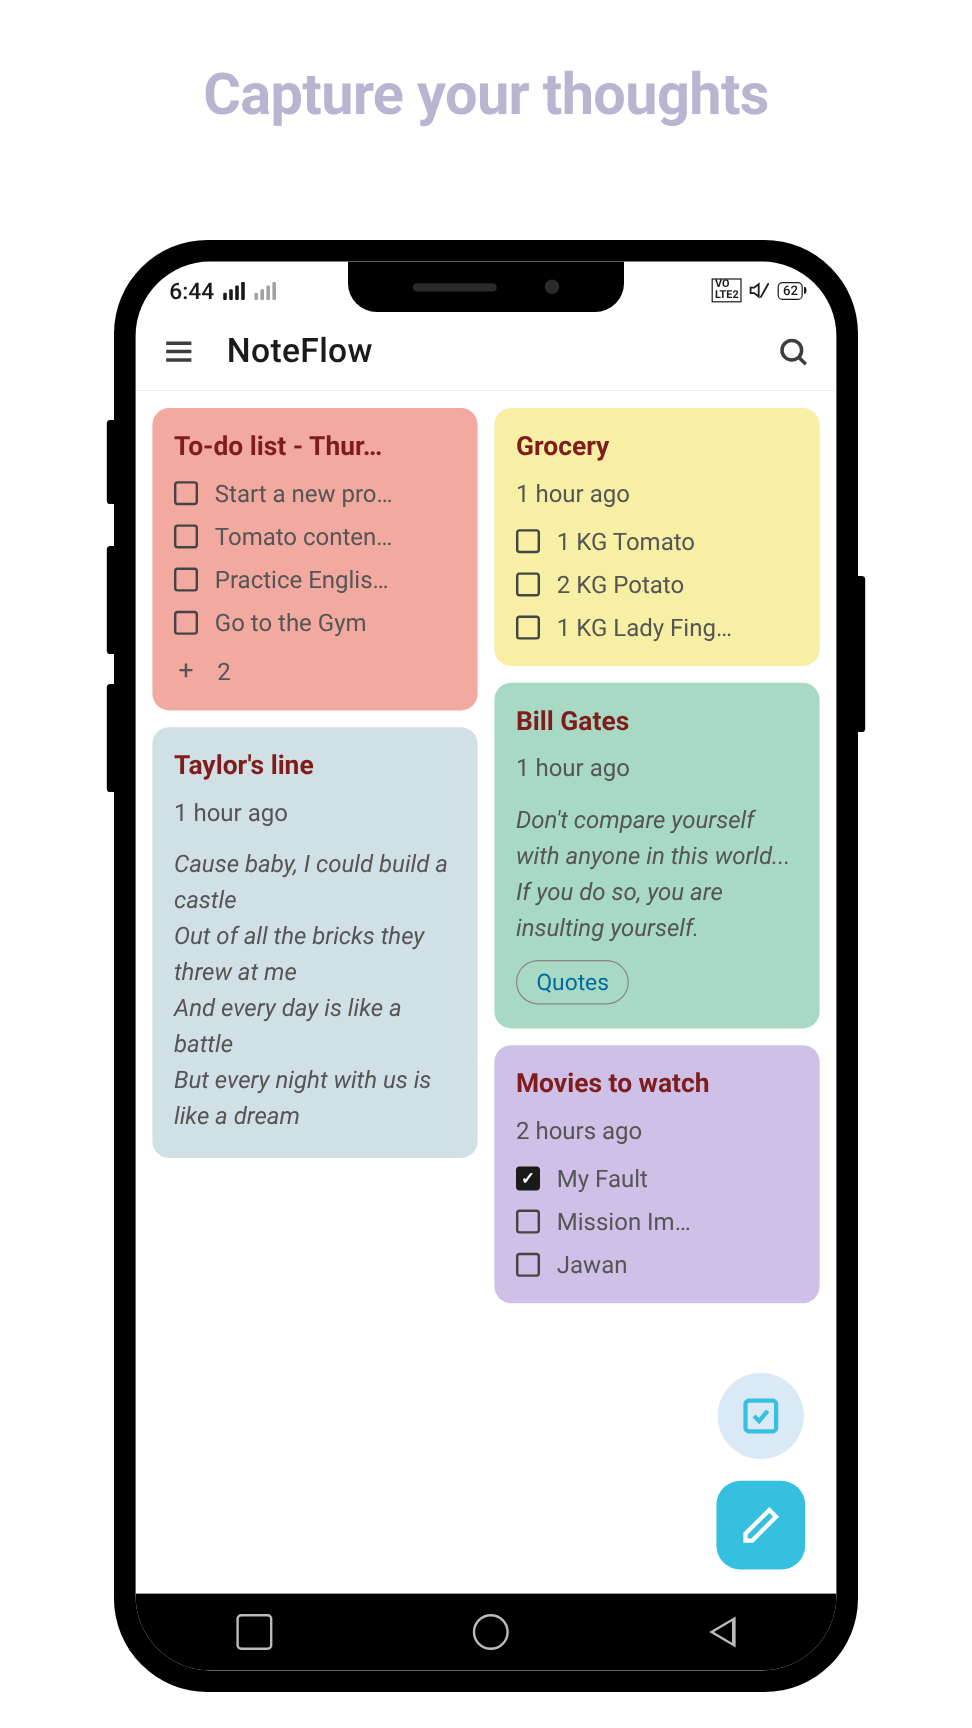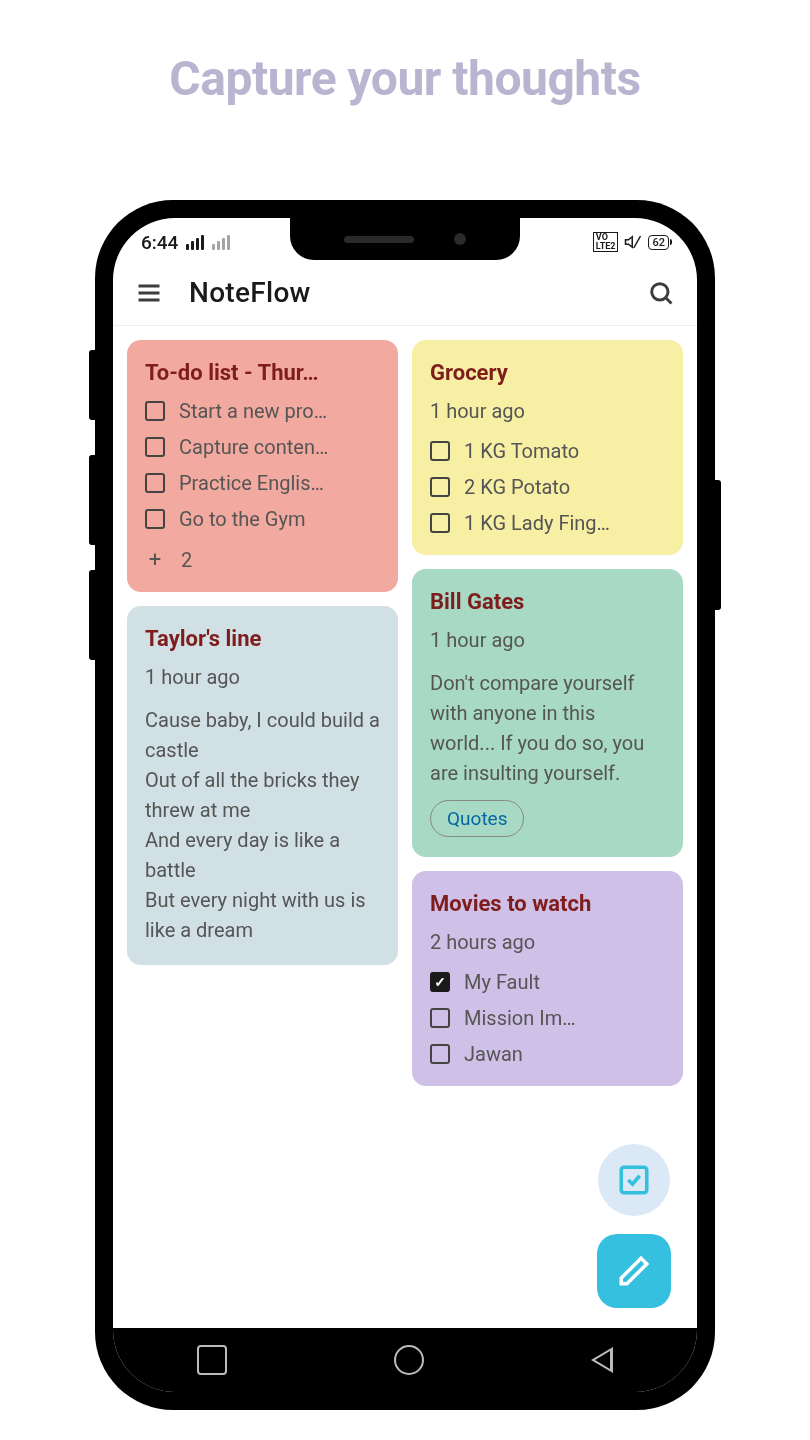--- a/index.html
+++ b/index.html
@@ -97,21 +97,21 @@
     overflow: hidden;
   }
   .column { flex:1; display:flex; flex-direction:column; gap:14px; }
 
   .note-card {
     border-radius: 14px;
     padding: 20px 18px;
   }
   .note-title { font-size: 22px; font-weight: 700; color:#7f1d1d; margin-bottom:14px; white-space:nowrap; overflow:hidden; text-overflow:ellipsis; }
   .note-time { font-size: 20px; color:#555; margin-bottom:16px; }
-  .note-body { font-size: 20px; color:#555; line-height:1.5; white-space:pre-line; }
+  .note-body { font-size: 20px; color:#555; line-height:1.5; white-space:pre-line;font-style:italic; }
   .check-list { display:flex; flex-direction:column; gap:12px; }
   .check-item { display:flex; align-items:center; gap:14px; }
   .check-box { width:20px; height:20px; border:2.5px solid #444; border-radius:3px; flex-shrink:0; display:flex; align-items:center; justify-content:center; }
   .check-box.checked { background:#1a1a1a; border-color:#1a1a1a; }
   .check-box.checked::after { content:'✓'; color:#fff; font-size:14px; font-weight:bold; }
   .check-label { font-size:20px; color:#555; white-space:nowrap; overflow:hidden; text-overflow:ellipsis; }
   .plus-more { display:flex; align-items:center; gap:16px; margin-top:4px; }
   .plus-sign { font-size:22px; color:#555; width:20px; text-align:center; }
   .plus-count { font-size:20px; color:#555; }
   .tag-chip { display:inline-block; border:1.5px solid #888; border-radius:20px; padding:6px 16px; font-size:19px; color:#0369a1; margin-top:12px; }
@@ -198,21 +198,21 @@
 
         <div class="note-card c-red">
           <div class="note-title">To-do list - Thur…</div>
           <div class="check-list">
             <div class="check-item">
                 <div class="check-box"></div>
                 <span class="check-label">Start a new pro…</span>
               </div>
             <div class="check-item">
                 <div class="check-box"></div>
-                <span class="check-label">Capture conten…</span>
+                <span class="check-label">Tomato conten…</span>
               </div>
             <div class="check-item">
                 <div class="check-box"></div>
                 <span class="check-label">Practice Englis…</span>
               </div>
             <div class="check-item">
                 <div class="check-box"></div>
                 <span class="check-label">Go to the Gym</span>
               </div>
             <div class="plus-more">

